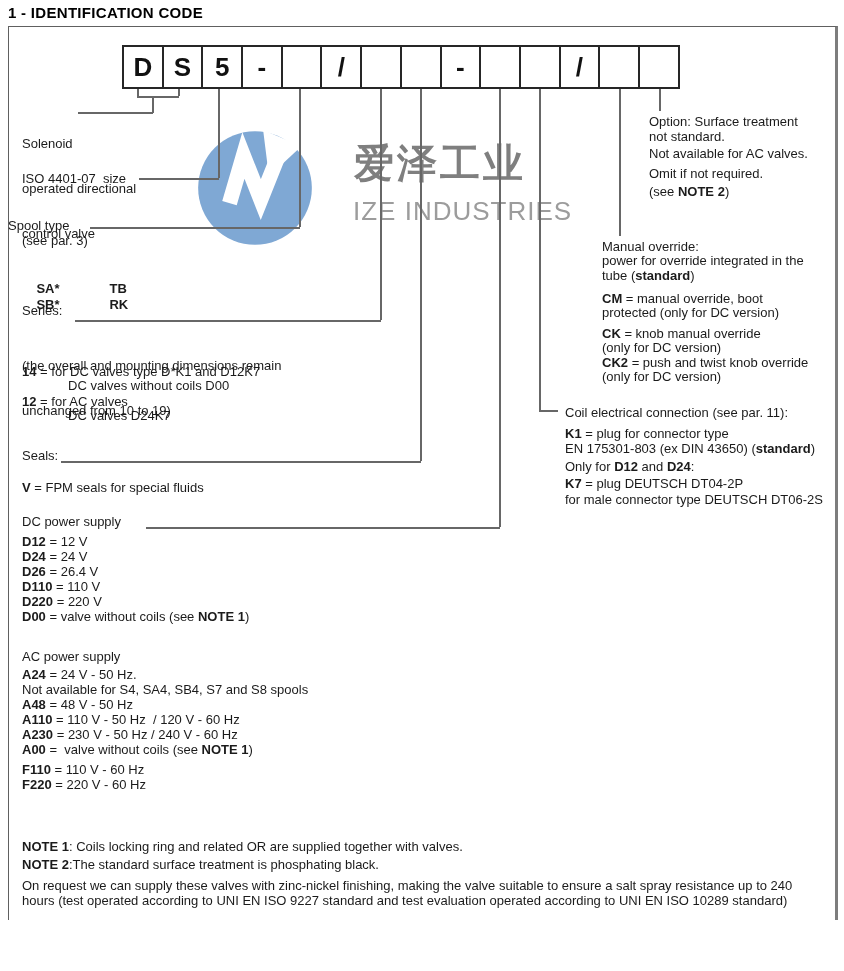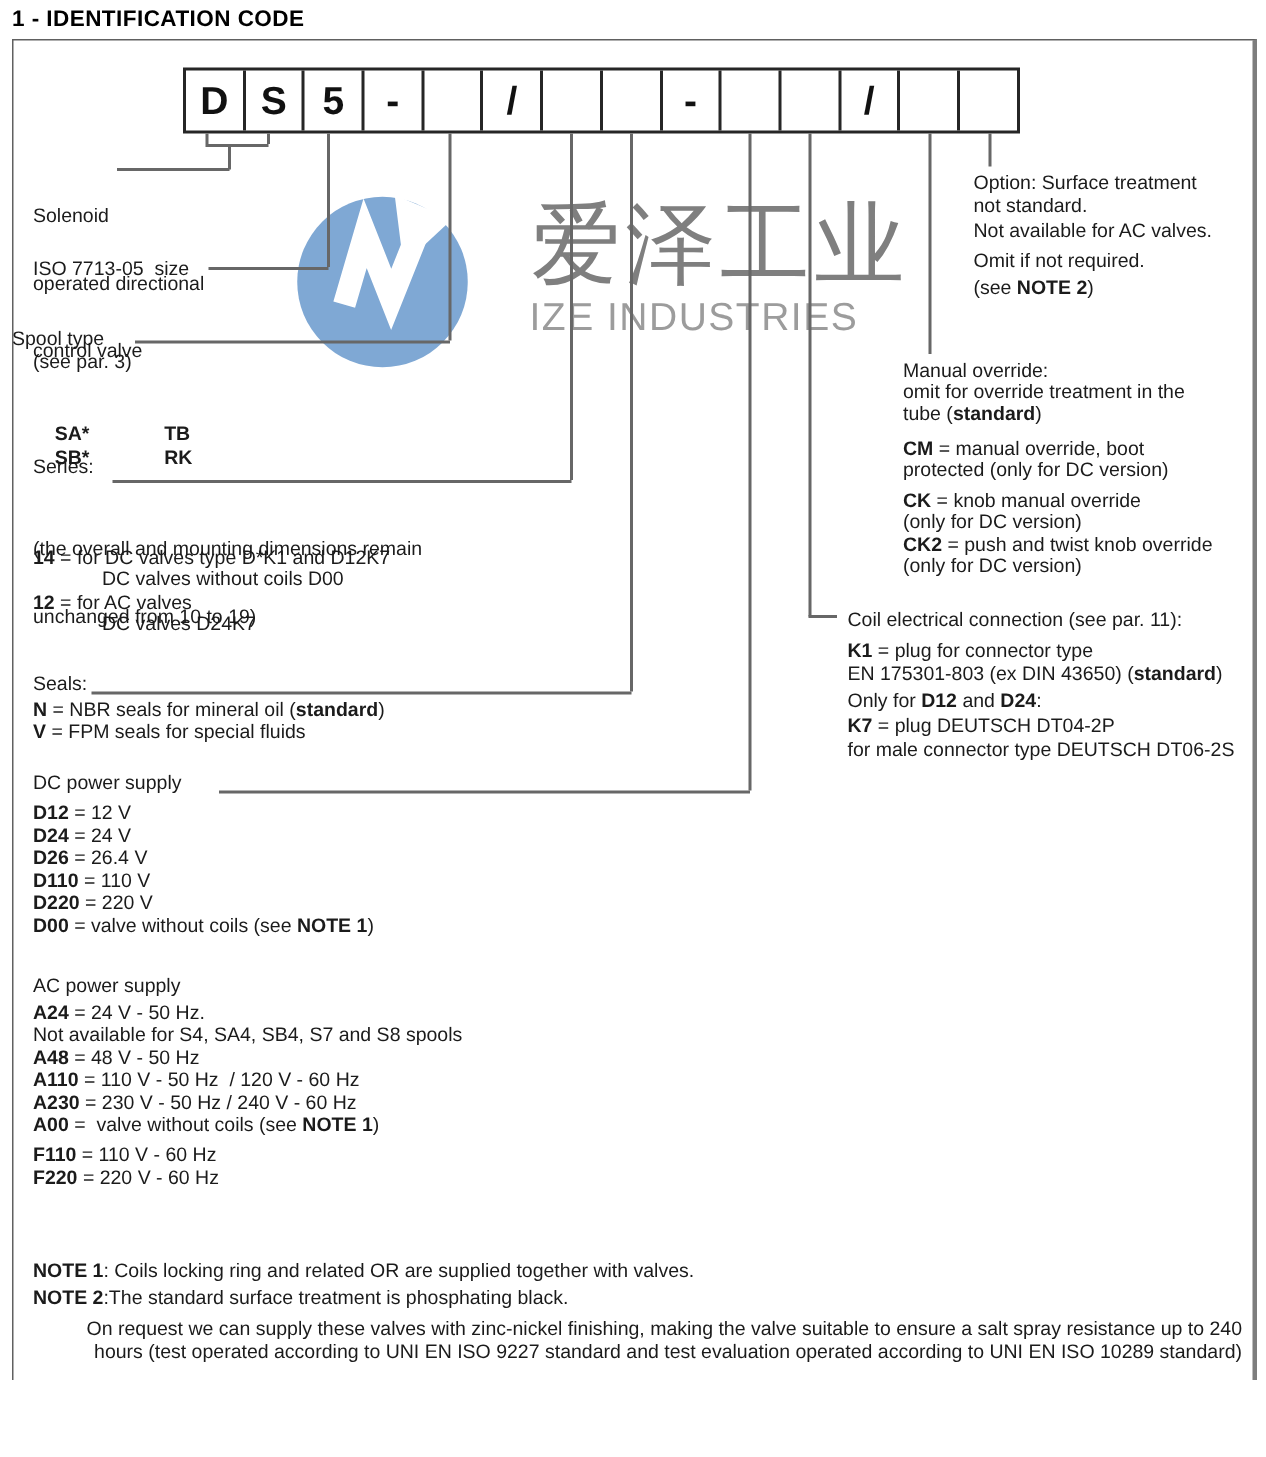--- a/index.html
+++ b/index.html
@@ -1,31 +1,31 @@
 <!DOCTYPE html>
 <html><head>
 <meta charset="utf-8">
 <style>
   html,body{margin:0;padding:0;background:#fff;}
   #page{position:relative;width:844px;height:920px;background:#ffffff;
         font-family:"Liberation Sans",sans-serif;color:#1b1b1b;overflow:hidden;}
   .t{position:absolute;white-space:pre;font-size:13px;line-height:15px;color:#1b1b1b;z-index:3;}
-  .wrap{white-space:normal;text-align:right;}
+  .wrap{white-space:normal;}
   .v{position:absolute;width:1.6px;background:#676767;z-index:2;}
   .h{position:absolute;height:1.6px;background:#676767;z-index:2;}
   .frame{position:absolute;left:8px;top:26px;width:830px;height:939px;box-sizing:border-box;
          border:1.6px solid #606060;border-right:3px solid #7d7d7d;border-bottom:3px solid #7d7d7d;z-index:1;}
   .title{position:absolute;left:8px;top:4px;font-size:15px;font-weight:bold;letter-spacing:.3px;color:#000;}
   .code-row{position:absolute;left:122px;top:45px;display:flex;border:2px solid #262626;background:#fff;z-index:3;}
   .cell{width:37.7px;height:40px;border-right:2px solid #262626;text-align:center;
         font-weight:bold;font-size:26px;line-height:40px;color:#111;}
   .cell:last-child{border-right:none;}
   .col1{display:inline-block;width:73px;font-weight:bold;}
   .col2{font-weight:bold;}
-  .wm-cn{position:absolute;left:354px;top:139px;font-size:60px;font-weight:normal;letter-spacing:3px;
+  .wm-cn{position:absolute;left:354px;top:139px;font-size:40px;font-weight:bold;letter-spacing:3px;
          color:#7f7f7f;z-index:1;line-height:48px;}
   .wm-en{position:absolute;left:353px;top:196px;font-size:26px;letter-spacing:1px;color:#9c9c9c;z-index:1;}
   .logo{position:absolute;left:197px;top:128px;z-index:1;}
 </style>
 </head>
 <body>
 
 <div id="page">
 
   <div class="title">1 - IDENTIFICATION CODE</div>
@@ -83,21 +83,21 @@
 
   <div class="v" style="left:619px;top:89px;height:147px"></div>
   <div class="v" style="left:659px;top:89px;height:22px"></div>
 
   <div class="t" style="left:22px;top:106px">
     <div>Solenoid</div>
     <div>operated directional</div>
     <div>control valve</div>
   </div>
 
-  <div class="t" style="left:22px;top:171px">ISO 7713-05  size</div>
+  <div class="t" style="left:22px;top:171px">ISO 4401-07  size</div>
 
   <div class="t" style="left:8px;top:218px">Spool type</div>
   <div class="t" style="left:22px;top:233px">(see par. 3)</div>
   <div class="t" style="left:22px;top:282px">
     <span class="col1">SB*</span><span class="col2">RK</span>
   </div>
   <div class="t" style="left:22px;top:266px">
     <span class="col1">SA*</span><span class="col2">TB</span>
   </div>
 
@@ -105,21 +105,20 @@
   <div class="t" style="left:22px;top:328px">
     <div>(the overall and mounting dimensions remain</div>
     <div>unchanged from 10 to 19)</div>
   </div>
   <div class="t" style="left:22px;top:364px"><b>14</b> = for DC valves type D*K1 and D12K7</div>
   <div class="t" style="left:68px;top:378px">DC valves without coils D00</div>
   <div class="t" style="left:22px;top:394px"><b>12</b> = for AC valves</div>
   <div class="t" style="left:68px;top:408px">DC valves D24K7</div>
 
   <div class="t" style="left:22px;top:448px">Seals:</div>
-  <div class="t" style="left:22px;top:465px"><b>N</b> = NBR seals for mineral oil (<b>standard</b>)</div>
   <div class="t" style="left:22px;top:480px"><b>V</b> = FPM seals for special fluids</div>
 
   <div class="t" style="left:22px;top:514px">DC power supply</div>
   <div class="t" style="left:22px;top:534px"><b>D12</b> = 12 V</div>
   <div class="t" style="left:22px;top:549px"><b>D24</b> = 24 V</div>
   <div class="t" style="left:22px;top:564px"><b>D26</b> = 26.4 V</div>
   <div class="t" style="left:22px;top:579px"><b>D110</b> = 110 V</div>
   <div class="t" style="left:22px;top:594px"><b>D220</b> = 220 V</div>
   <div class="t" style="left:22px;top:609px"><b>D00</b> = valve without coils (see <b>NOTE 1</b>)</div>
 
@@ -133,21 +132,21 @@
   <div class="t" style="left:22px;top:762px"><b>F110</b> = 110 V - 60 Hz</div>
   <div class="t" style="left:22px;top:777px"><b>F220</b> = 220 V - 60 Hz</div>
 
   <div class="t" style="left:649px;top:114px">Option: Surface treatment</div>
   <div class="t" style="left:649px;top:129px">not standard.</div>
   <div class="t" style="left:649px;top:146px">Not available for AC valves.</div>
   <div class="t" style="left:649px;top:166px">Omit if not required.</div>
   <div class="t" style="left:649px;top:184px">(see <b>NOTE 2</b>)</div>
 
   <div class="t" style="left:602px;top:239px">Manual override:</div>
-  <div class="t" style="left:602px;top:253px">omit for override treatment in the</div>
+  <div class="t" style="left:602px;top:253px">power for override integrated in the</div>
   <div class="t" style="left:602px;top:268px">tube (<b>standard</b>)</div>
   <div class="t" style="left:602px;top:291px"><b>CM</b> = manual override, boot</div>
   <div class="t" style="left:602px;top:305px">protected (only for DC version)</div>
   <div class="t" style="left:602px;top:326px"><b>CK</b> = knob manual override</div>
   <div class="t" style="left:602px;top:340px">(only for DC version)</div>
   <div class="t" style="left:602px;top:355px"><b>CK2</b> = push and twist knob override</div>
   <div class="t" style="left:602px;top:369px">(only for DC version)</div>
 
   <div class="t" style="left:565px;top:405px">Coil electrical connection (see par. 11):</div>
   <div class="t" style="left:565px;top:426px"><b>K1</b> = plug for connector type</div>

